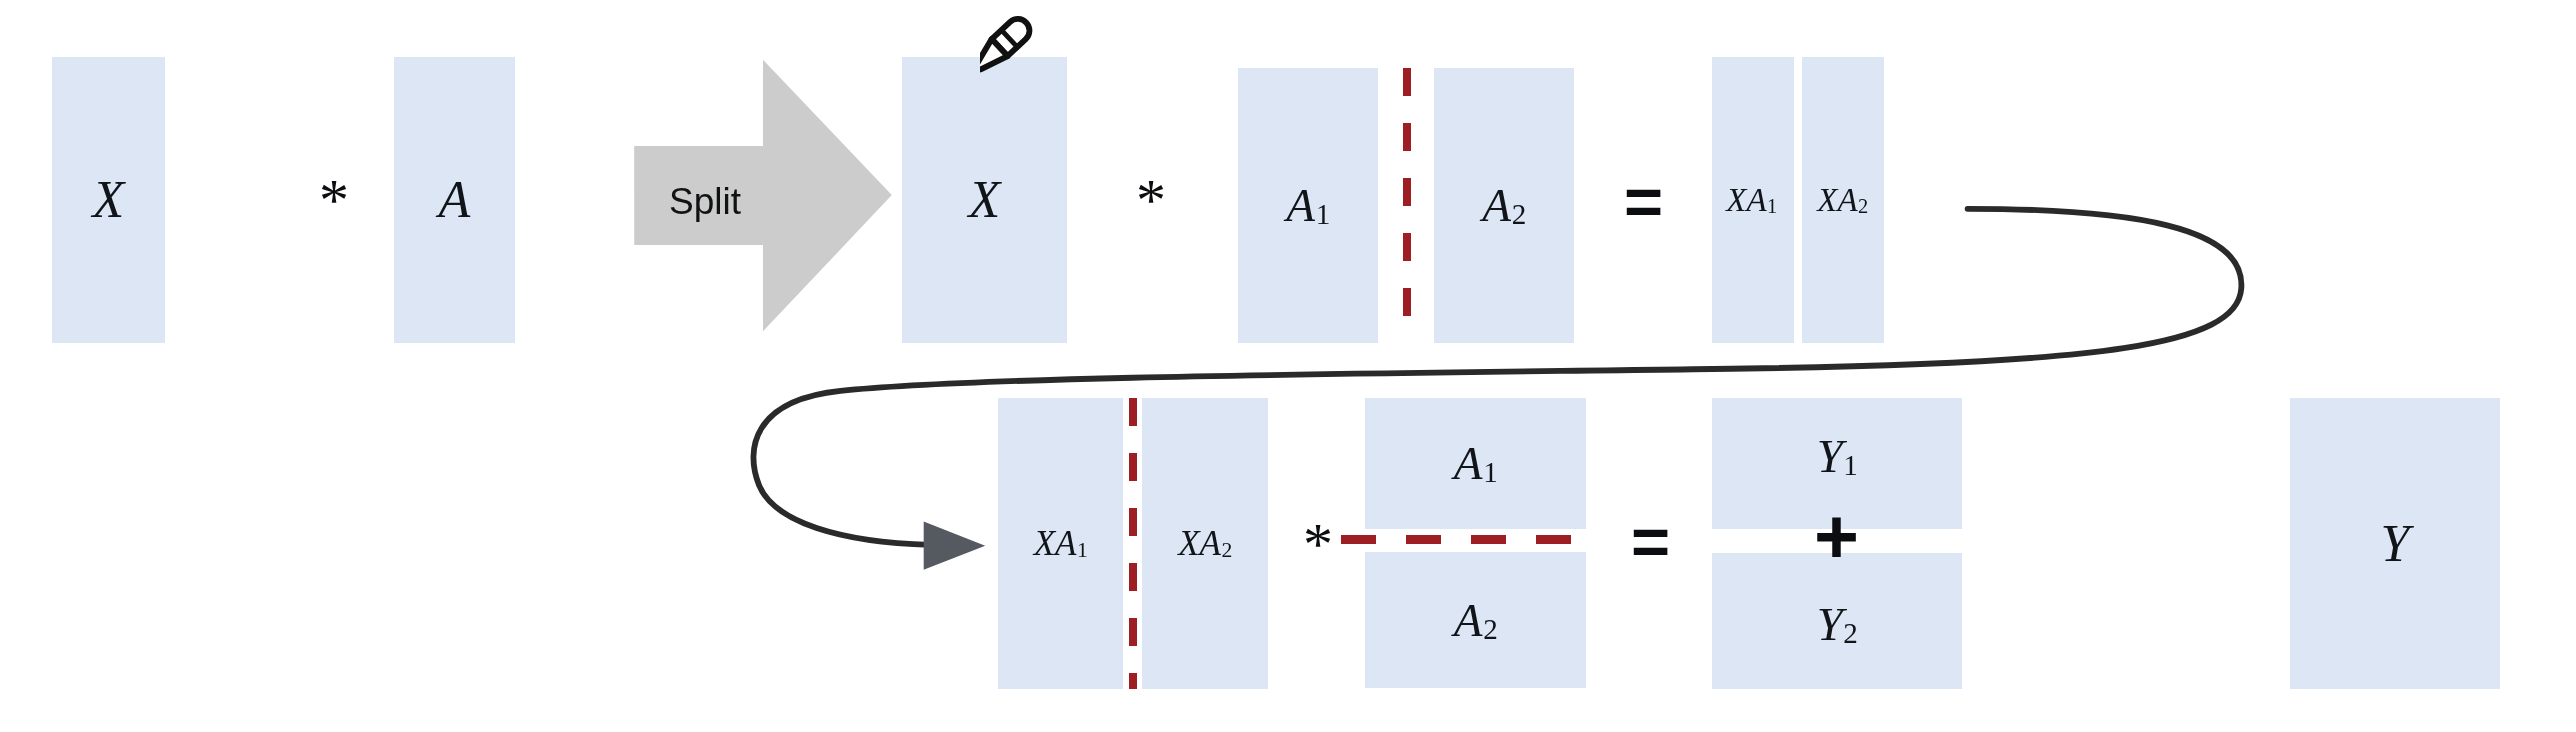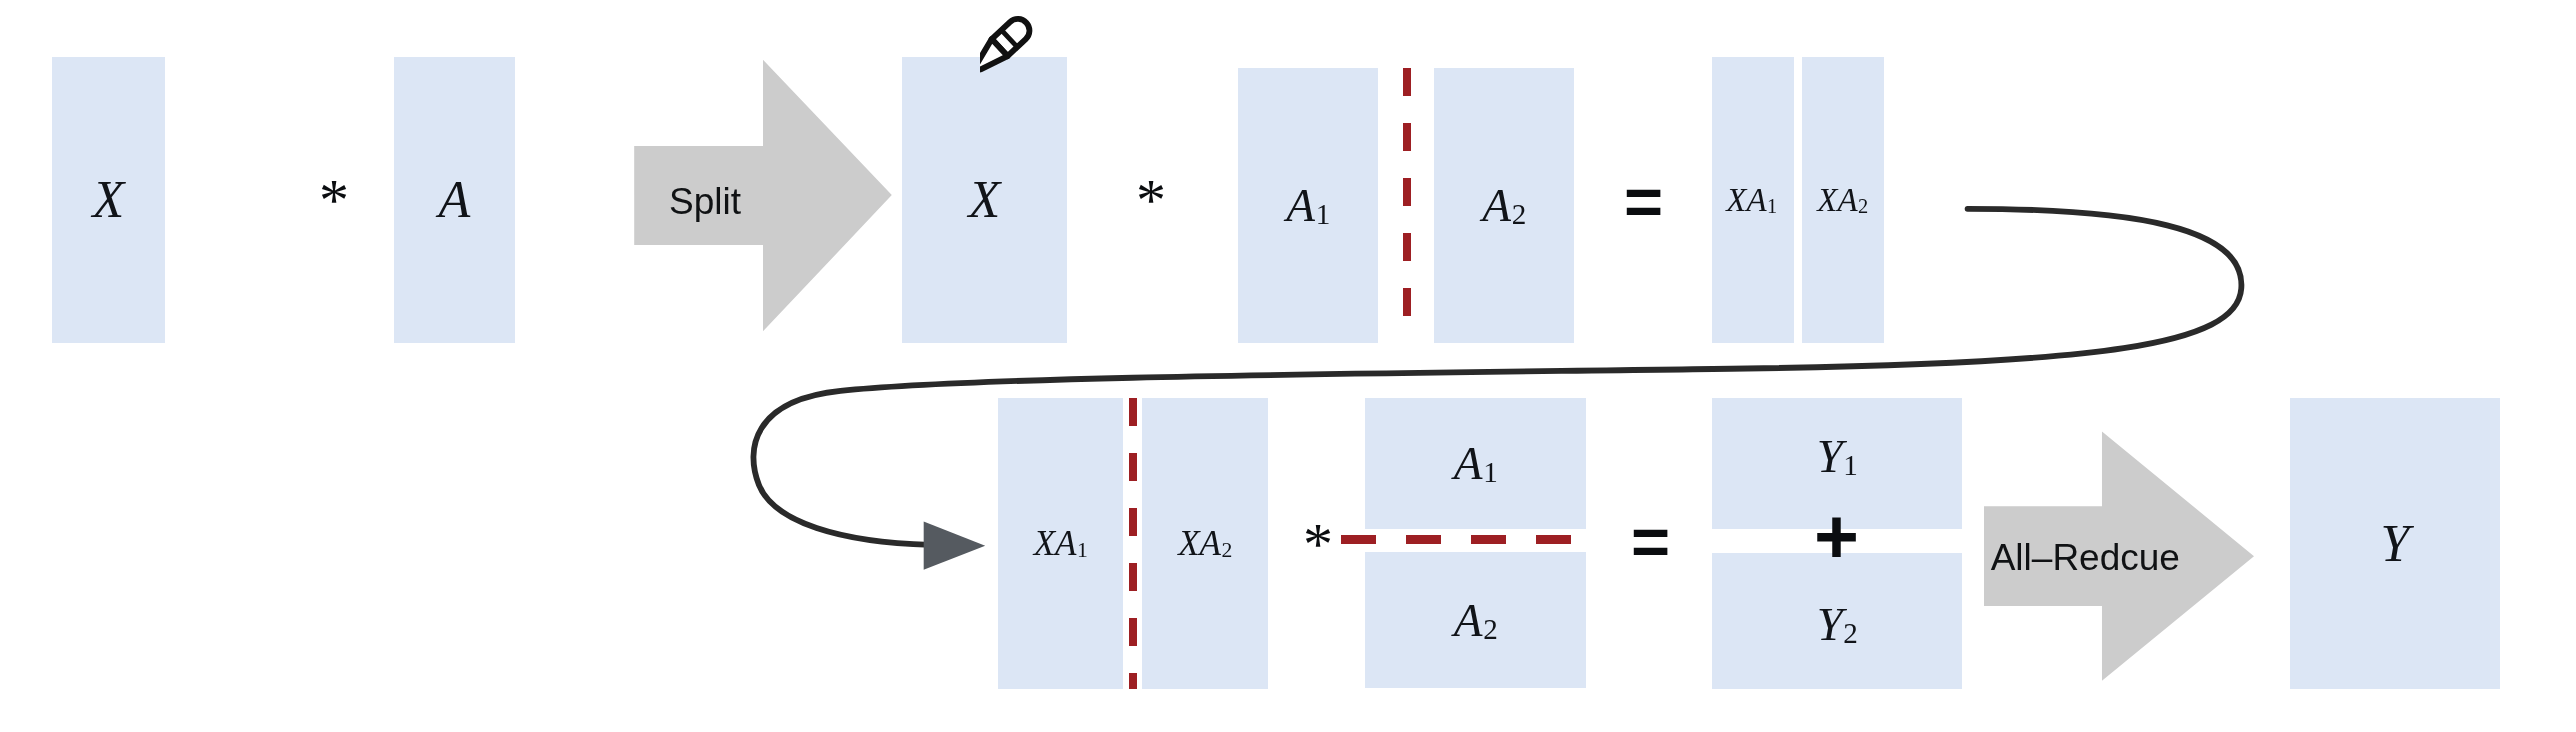--- a/index.html
+++ b/index.html
@@ -215,24 +215,18 @@
   </div>
 
   <div class="op op-plus" style="left:1799px; top:499px; width:75px; height:75px;">+</div>
 
   <div class="box" style="left:1712px; top:553px; width:250px; height:136px;"></div>
   <div class="lbl" style="left:1712px; top:556px; width:250px; height:136px; font-size:47px;">
     <span>Y</span>
       <sub>2</sub>
   </div>
 
-  <div class="block-arrow" style="left:1984px; top:423px; width:270px; height:268px;">
-    <svg width="270" height="268" viewBox="0 0 325 322">
-      <polygon points="0,100 142,100 142,10 325,160 142,310 142,220 0,220" fill="#cccccc"></polygon>
-    </svg>
-    <div class="ba-text" style="font-size:37px; padding-left:6.7px; margin-top:1.7px;">All–Redcue</div>
-  </div>
 
   <div class="box" style="left:2290px; top:398px; width:210px; height:291px;"></div>
   <div class="lbl" style="left:2290px; top:398px; width:210px; height:291px; font-size:52px;">Y</div>
 
 </div>
 
 
 </body></html>

